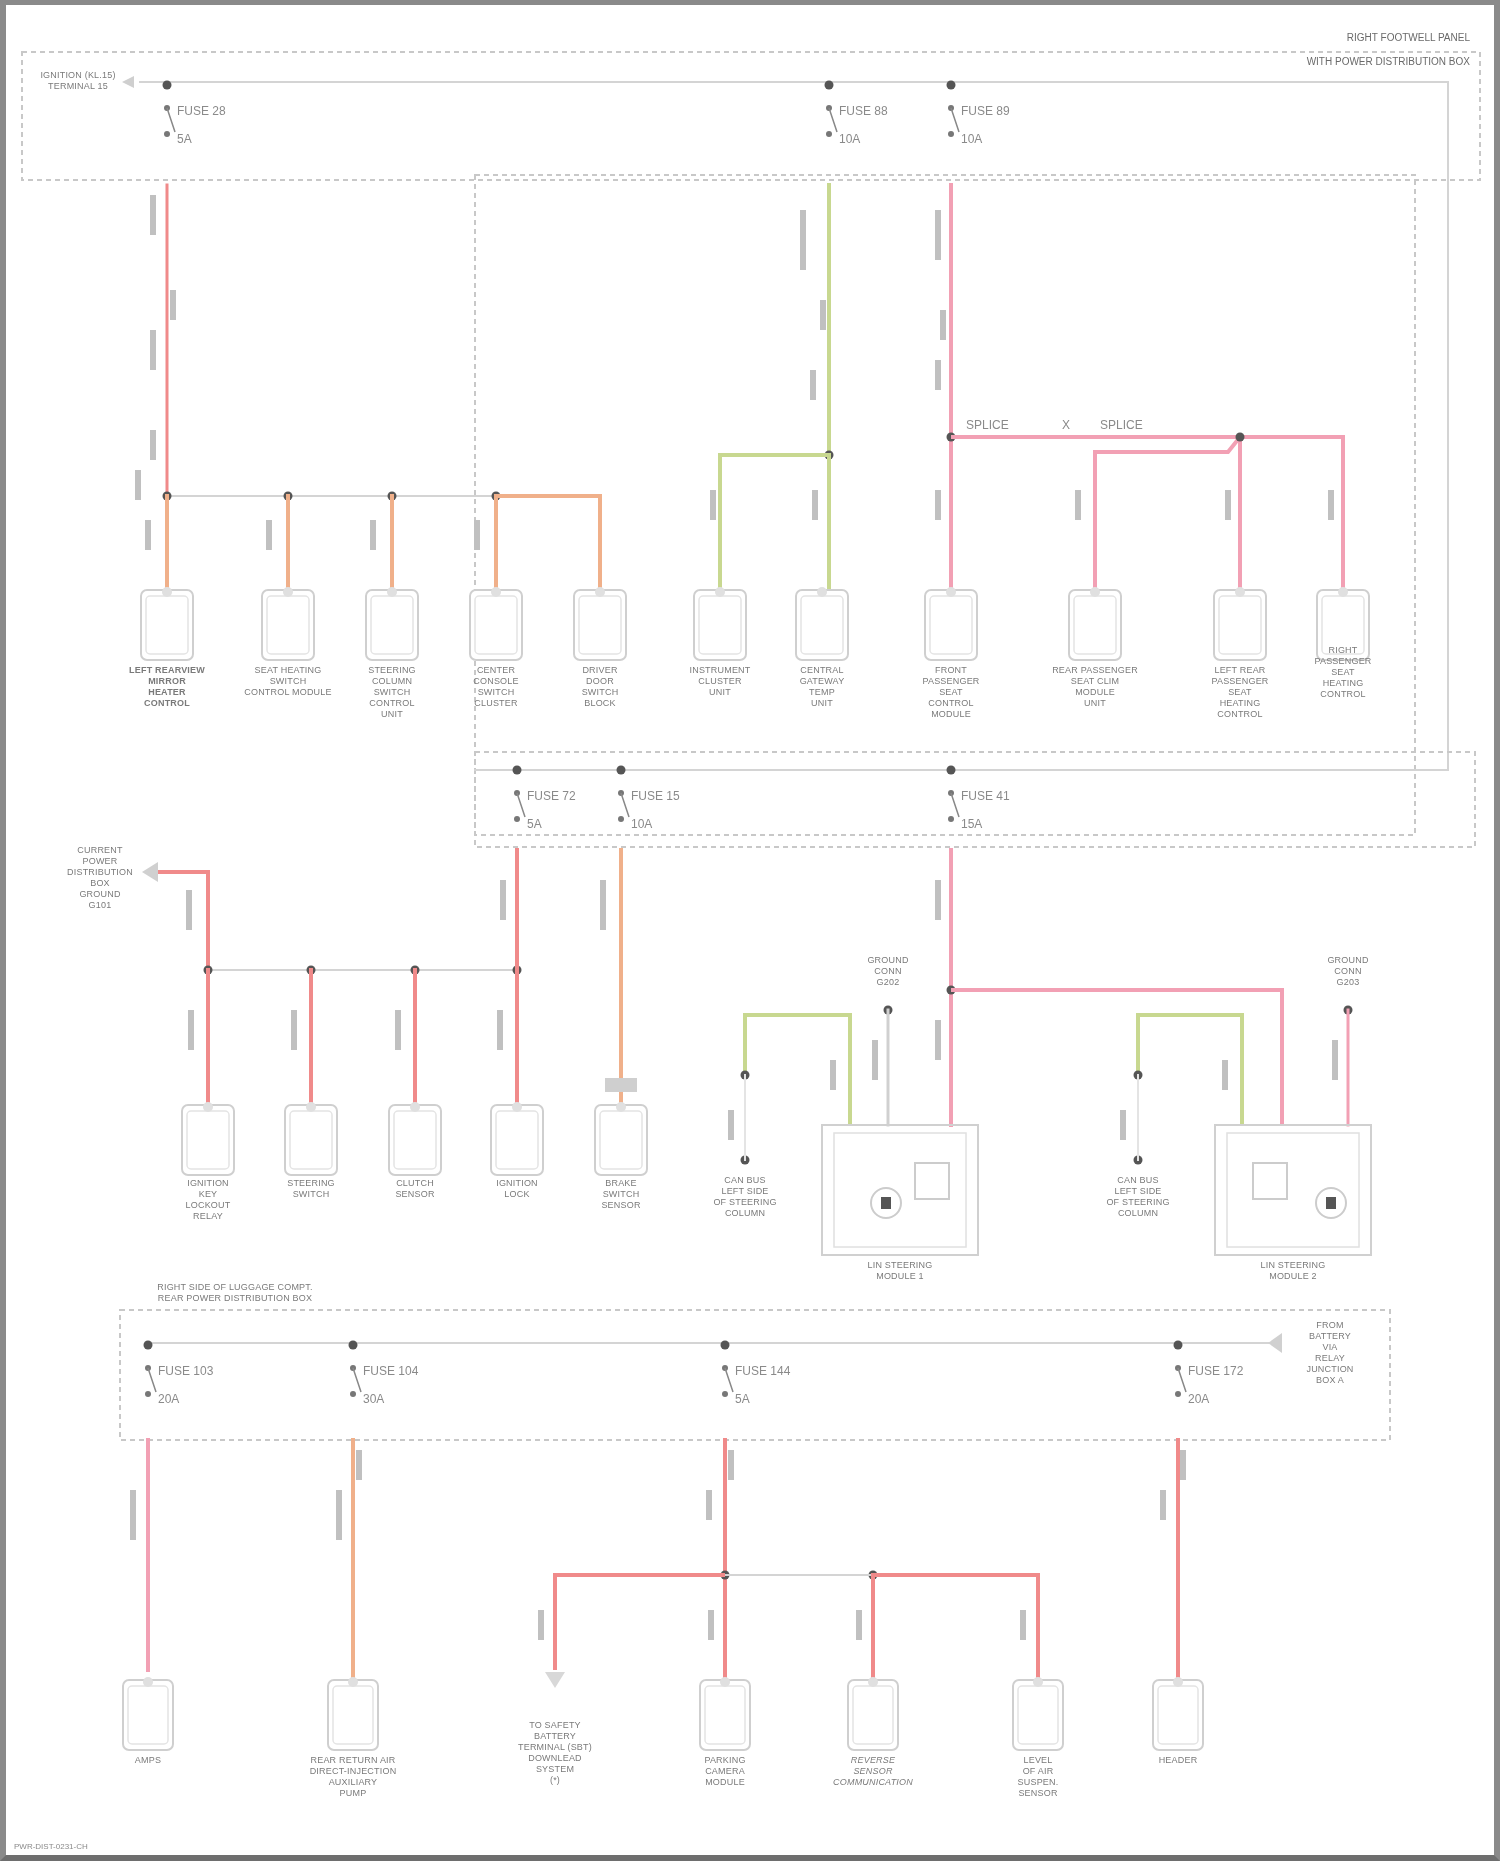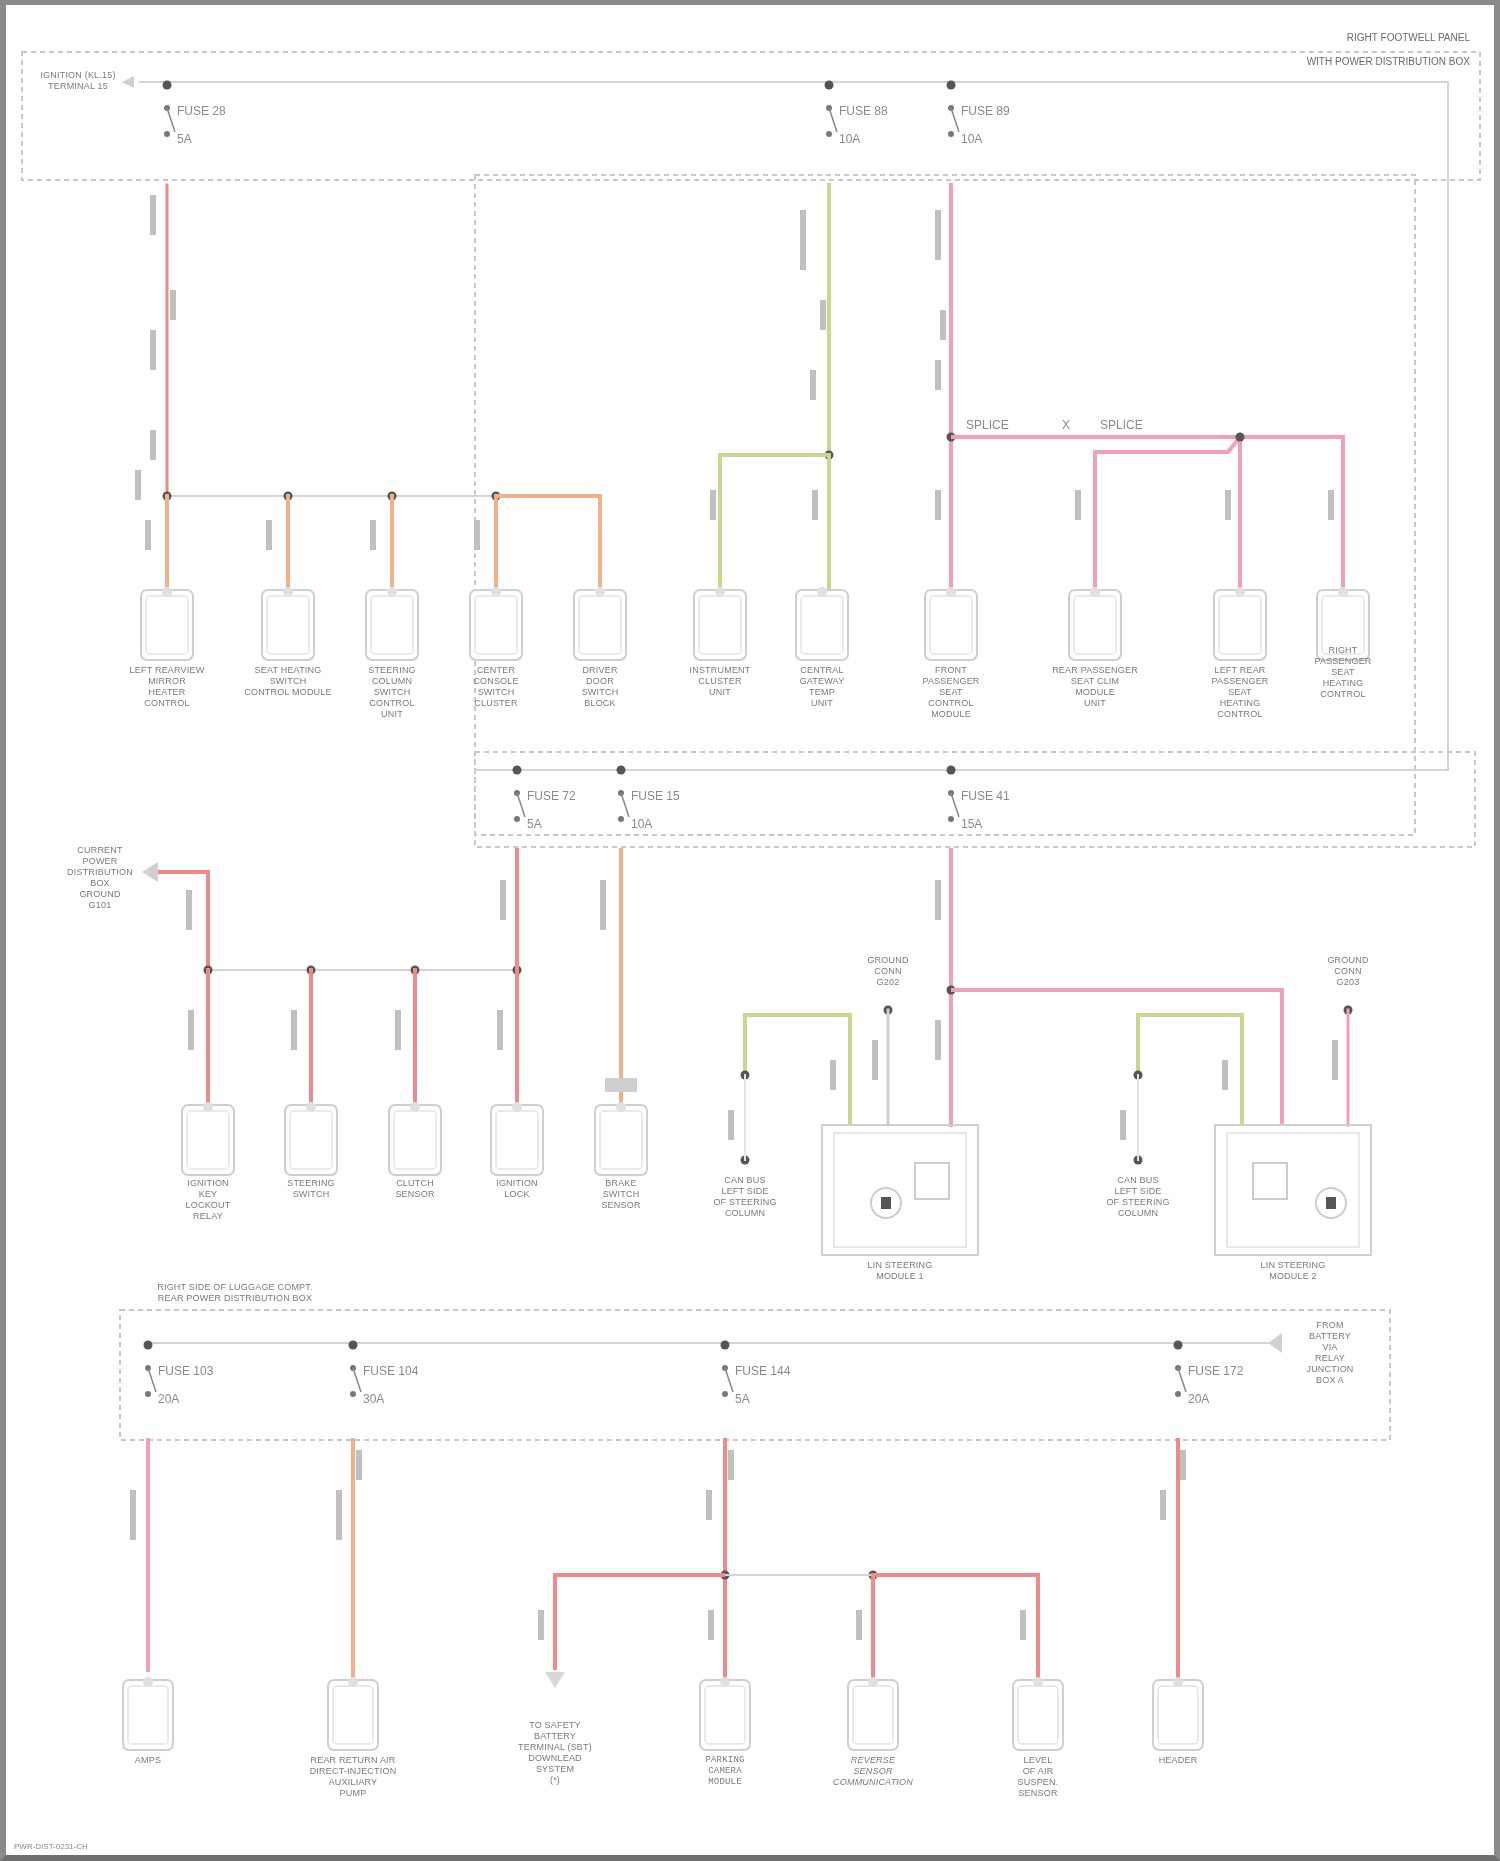--- a/index.html
+++ b/index.html
@@ -266,21 +266,21 @@
 TERMINAL 15</div>
     <div class="small" style="left: 177px; top: 104px;">FUSE 28</div>
     <div class="small" style="left: 177px; top: 132px;">5A</div>
     <div class="small" style="left: 839px; top: 104px;">FUSE 88</div>
     <div class="small" style="left: 839px; top: 132px;">10A</div>
     <div class="small" style="left: 961px; top: 104px;">FUSE 89</div>
     <div class="small" style="left: 961px; top: 132px;">10A</div>
     <div class="small" style="left: 966px; top: 418px;">SPLICE</div>
     <div class="small" style="left: 1062px; top: 418px;">X</div>
     <div class="small" style="left: 1100px; top: 418px;">SPLICE</div>
-    <div class="lbl" style="left: 112px; top: 665px; width: 110px;">LEFT REARVIEW
+    <div class="lbl" style="left: 112px; top: 665px; width: 110px; font-weight: bold;">LEFT REARVIEW
 MIRROR
 HEATER
 CONTROL</div>
     <div class="lbl" style="left: 233px; top: 665px; width: 110px;">SEAT HEATING
 SWITCH
 CONTROL MODULE</div>
     <div class="lbl" style="left: 337px; top: 665px; width: 110px;">STEERING
 COLUMN
 SWITCH
 CONTROL
@@ -382,21 +382,21 @@
     <div class="lbl" style="left: 288px; top: 1755px; width: 130px;">REAR RETURN AIR
 DIRECT-INJECTION
 AUXILIARY
 PUMP</div>
     <div class="lbl" style="left: 500px; top: 1700px; width: 110px; margin-top: 20px;">TO SAFETY
 BATTERY
 TERMINAL (SBT)
 DOWNLEAD
 SYSTEM
 (*)</div>
-    <div class="lbl" style="left: 660px; top: 1755px; width: 130px; font-family: Liberation Mono, monospace;">PARKING
+    <div class="lbl" style="left: 660px; top: 1755px; width: 130px;">PARKING
 CAMERA
 MODULE</div>
     <div class="lbl" style="left: 808px; top: 1755px; width: 130px; font-style: italic;">REVERSE
 SENSOR
 COMMUNICATION</div>
     <div class="lbl" style="left: 973px; top: 1755px; width: 130px;">LEVEL
 OF AIR
 SUSPEN.
 SENSOR</div>
     <div class="lbl" style="left: 1113px; top: 1755px; width: 130px;">HEADER</div>

